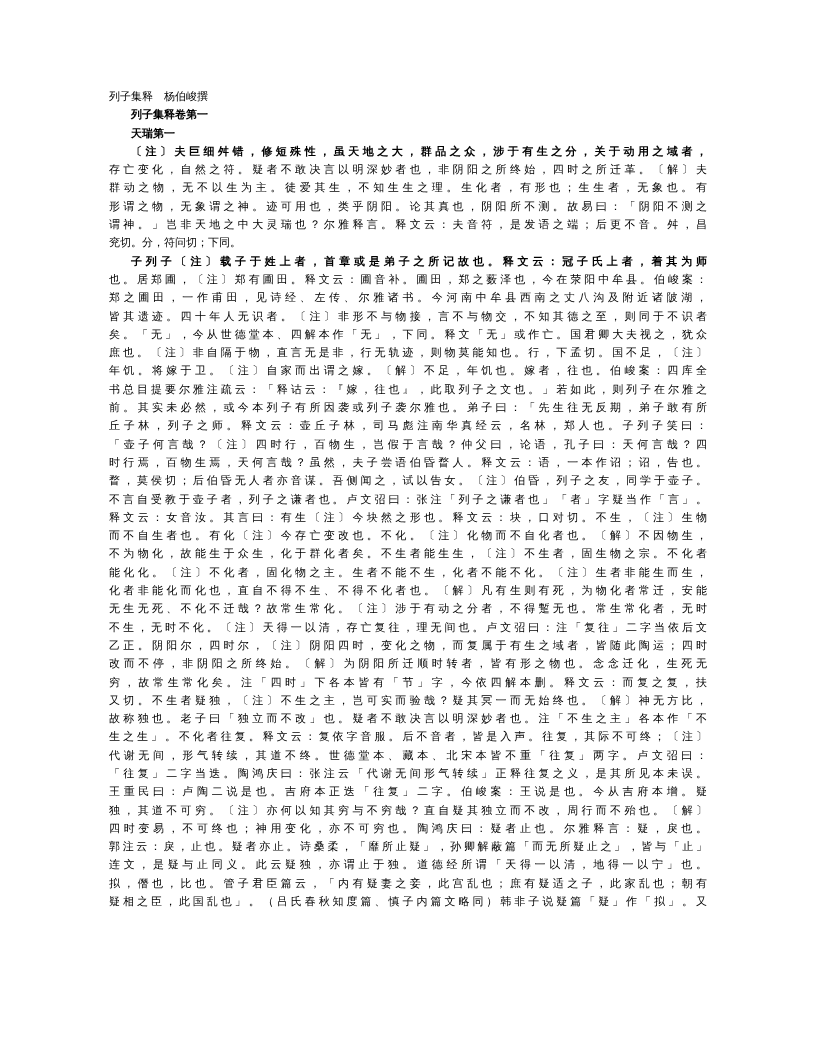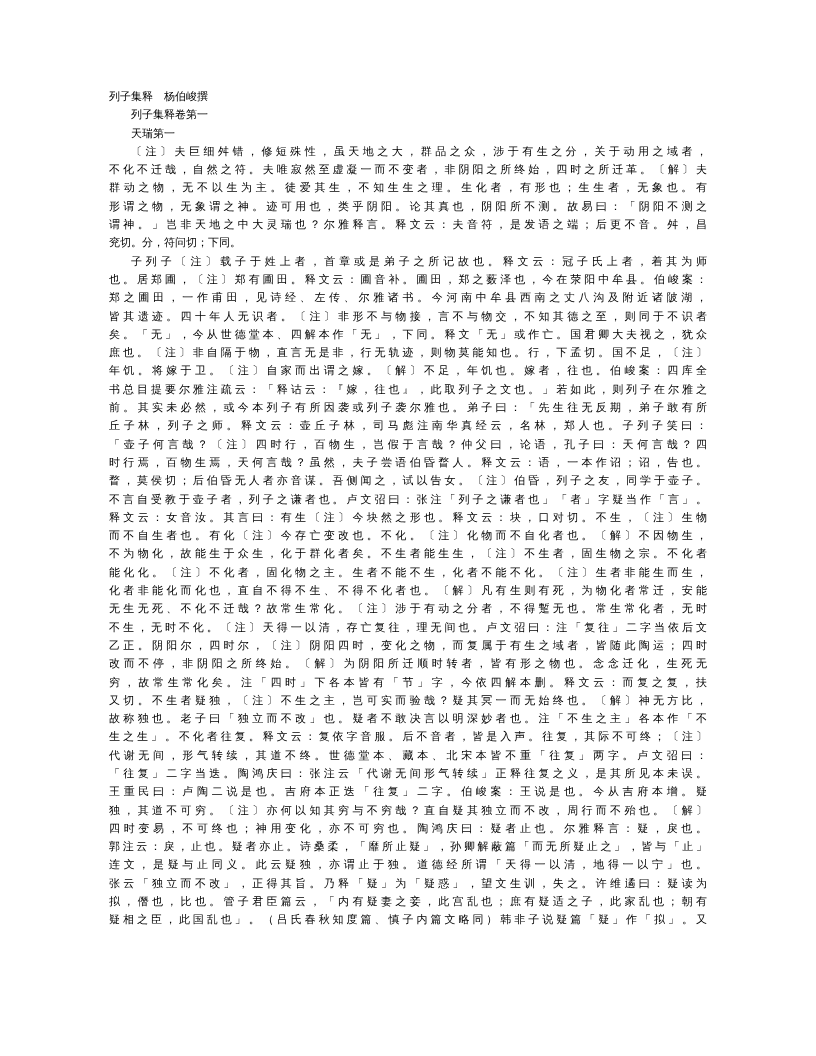--- a/index.html
+++ b/index.html
@@ -31,35 +31,37 @@
   }
   .line.title,
   .line.para-last {
     text-align: left;
     text-align-last: left;
   }
   .line.heading {
     text-align: left;
     text-align-last: left;
     text-indent: 2em;
+    font-weight: bold;
   }
   .line.para-first {
     text-indent: 2em;
+    font-weight: bold;
   }
 </style>
 </head>
 <body>
 
 <div class="page">
   <div class="content">
       <div class="line title">列子集释　杨伯峻撰</div>
       <div class="line heading">列子集释卷第一</div>
       <div class="line heading">天瑞第一</div>
       <div class="line para-first">〔注〕夫巨细舛错，修短殊性，虽天地之大，群品之众，涉于有生之分，关于动用之域者，</div>
-      <div class="line para-line">不化不迁哉，自然之符。夫唯寂然至虚凝一而不变者，非阴阳之所终始，四时之所迁革。〔解〕夫</div>
+      <div class="line para-line">存亡变化，自然之符。疑者不敢决言以明深妙者也，非阴阳之所终始，四时之所迁革。〔解〕夫</div>
       <div class="line para-line">群动之物，无不以生为主。徒爱其生，不知生生之理。生化者，有形也；生生者，无象也。有</div>
       <div class="line para-line">形谓之物，无象谓之神。迹可用也，类乎阴阳。论其真也，阴阳所不测。故易曰：「阴阳不测之</div>
       <div class="line para-line">谓神。」岂非天地之中大灵瑞也？尔雅释言。释文云：夫音符，是发语之端；后更不音。舛，昌</div>
       <div class="line para-last">兖切。分，符问切；下同。</div>
       <div class="line para-first">子列子〔注〕载子于姓上者，首章或是弟子之所记故也。释文云：冠子氏上者，着其为师</div>
       <div class="line para-line">也。居郑圃，〔注〕郑有圃田。释文云：圃音补。圃田，郑之薮泽也，今在荥阳中牟县。伯峻案：</div>
       <div class="line para-line">郑之圃田，一作甫田，见诗经、左传、尔雅诸书。今河南中牟县西南之丈八沟及附近诸陂湖，</div>
       <div class="line para-line">皆其遗迹。四十年人无识者。〔注〕非形不与物接，言不与物交，不知其德之至，则同于不识者</div>
       <div class="line para-line">矣。「无」，今从世德堂本、四解本作「无」，下同。释文「无」或作亡。国君卿大夫视之，犹众</div>
       <div class="line para-line">庶也。〔注〕非自隔于物，直言无是非，行无轨迹，则物莫能知也。行，下孟切。国不足，〔注〕</div>
@@ -84,17 +86,16 @@
       <div class="line para-line">又切。不生者疑独，〔注〕不生之主，岂可实而验哉？疑其冥一而无始终也。〔解〕神无方比，</div>
       <div class="line para-line">故称独也。老子曰「独立而不改」也。疑者不敢决言以明深妙者也。注「不生之主」各本作「不</div>
       <div class="line para-line">生之生」。不化者往复。释文云：复依字音服。后不音者，皆是入声。往复，其际不可终；〔注〕</div>
       <div class="line para-line">代谢无间，形气转续，其道不终。世德堂本、藏本、北宋本皆不重「往复」两字。卢文弨曰：</div>
       <div class="line para-line">「往复」二字当迭。陶鸿庆曰：张注云「代谢无间形气转续」正释往复之义，是其所见本未误。</div>
       <div class="line para-line">王重民曰：卢陶二说是也。吉府本正迭「往复」二字。伯峻案：王说是也。今从吉府本增。疑</div>
       <div class="line para-line">独，其道不可穷。〔注〕亦何以知其穷与不穷哉？直自疑其独立而不改，周行而不殆也。〔解〕</div>
       <div class="line para-line">四时变易，不可终也；神用变化，亦不可穷也。陶鸿庆曰：疑者止也。尔雅释言：疑，戾也。</div>
       <div class="line para-line">郭注云：戾，止也。疑者亦止。诗桑柔，「靡所止疑」，孙卿解蔽篇「而无所疑止之」，皆与「止」</div>
       <div class="line para-line">连文，是疑与止同义。此云疑独，亦谓止于独。道德经所谓「天得一以清，地得一以宁」也。</div>
-      <div class="line para-line">张云「独立而不改」，正得其旨。乃释「疑」为「疑惑」，望文生训，失之。许维遹曰：疑读为</div>
       <div class="line para-line">拟，僭也，比也。管子君臣篇云，「内有疑妻之妾，此宫乱也；庶有疑适之子，此家乱也；朝有</div>
       <div class="line para-line">疑相之臣，此国乱也」。（吕氏春秋知度篇、慎子内篇文略同）韩非子说疑篇「疑」作「拟」。又</div>
     </div>
 </div>
 
 </body></html>

